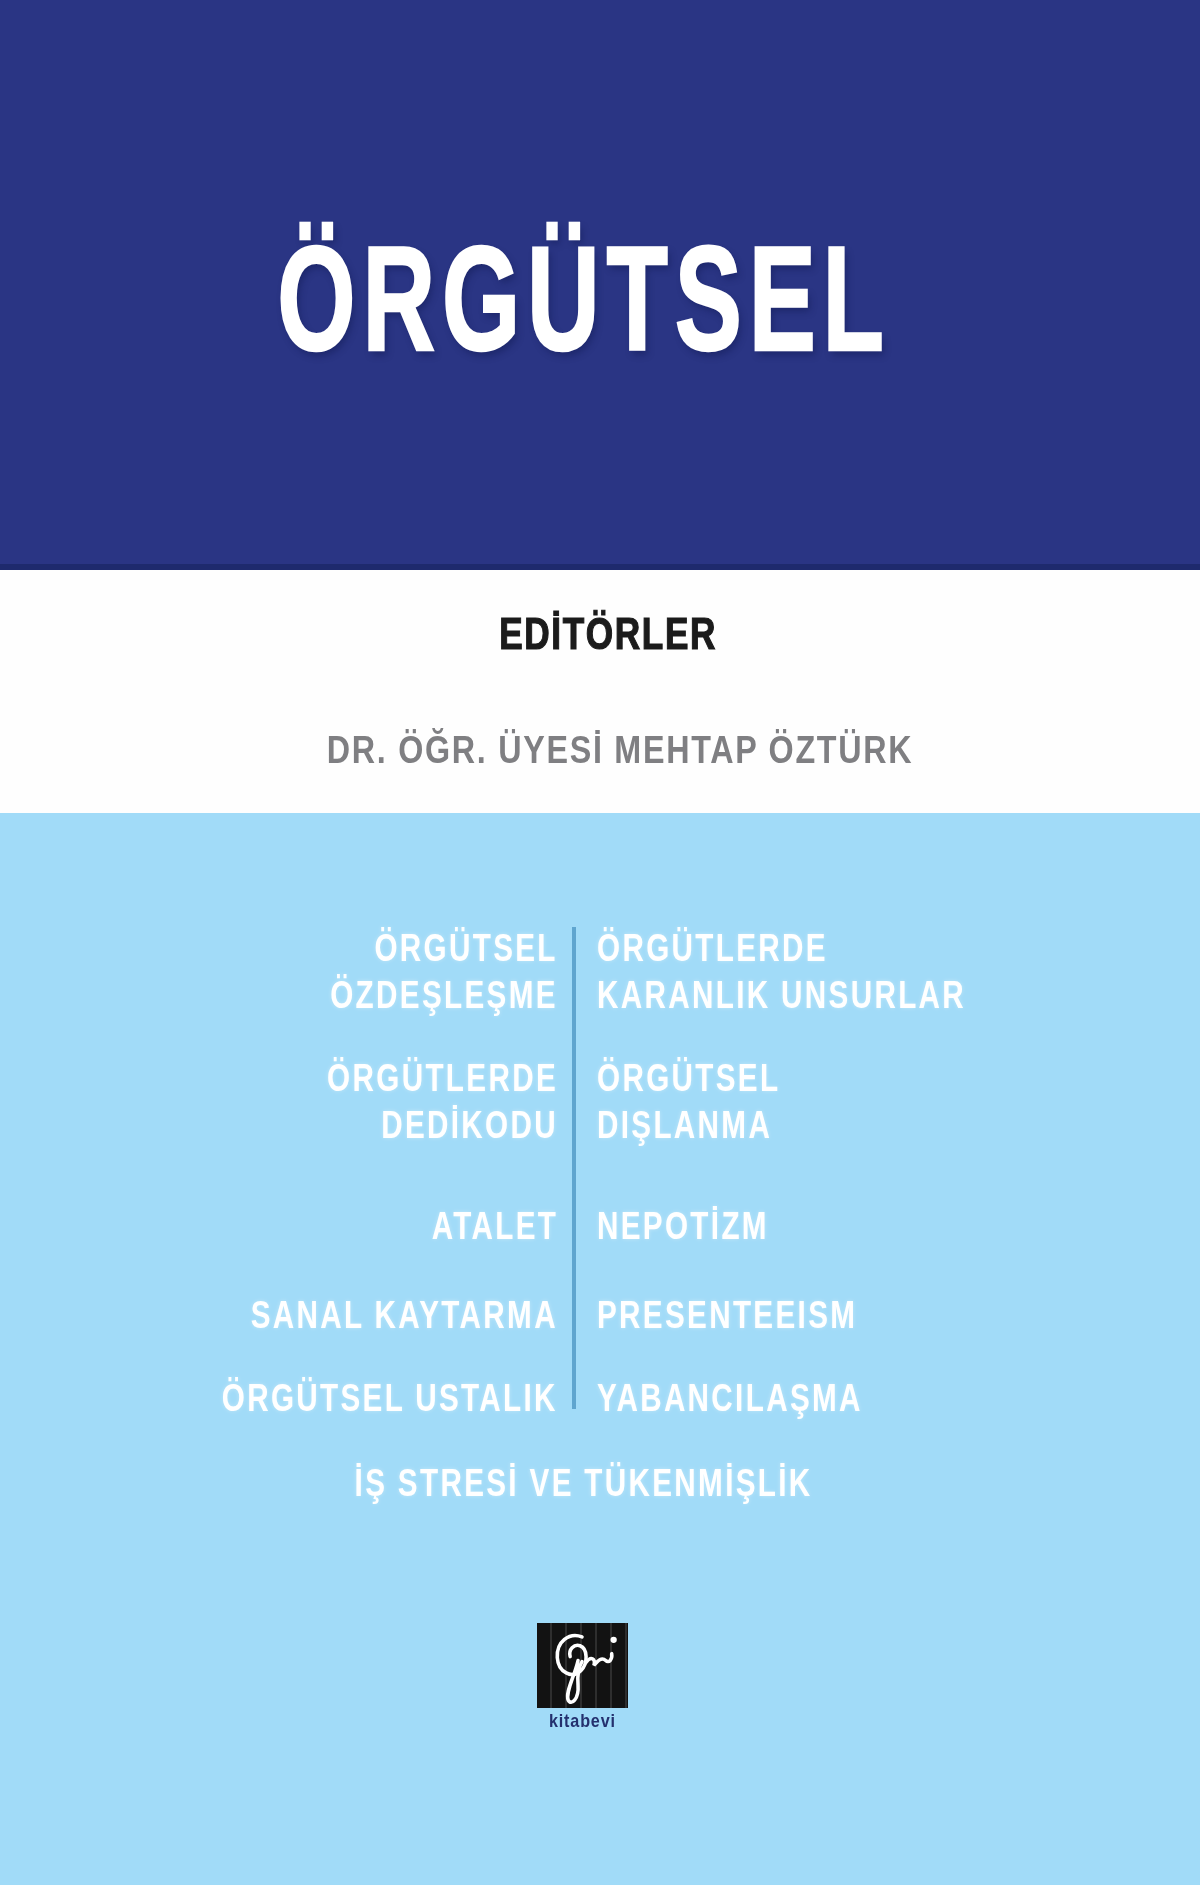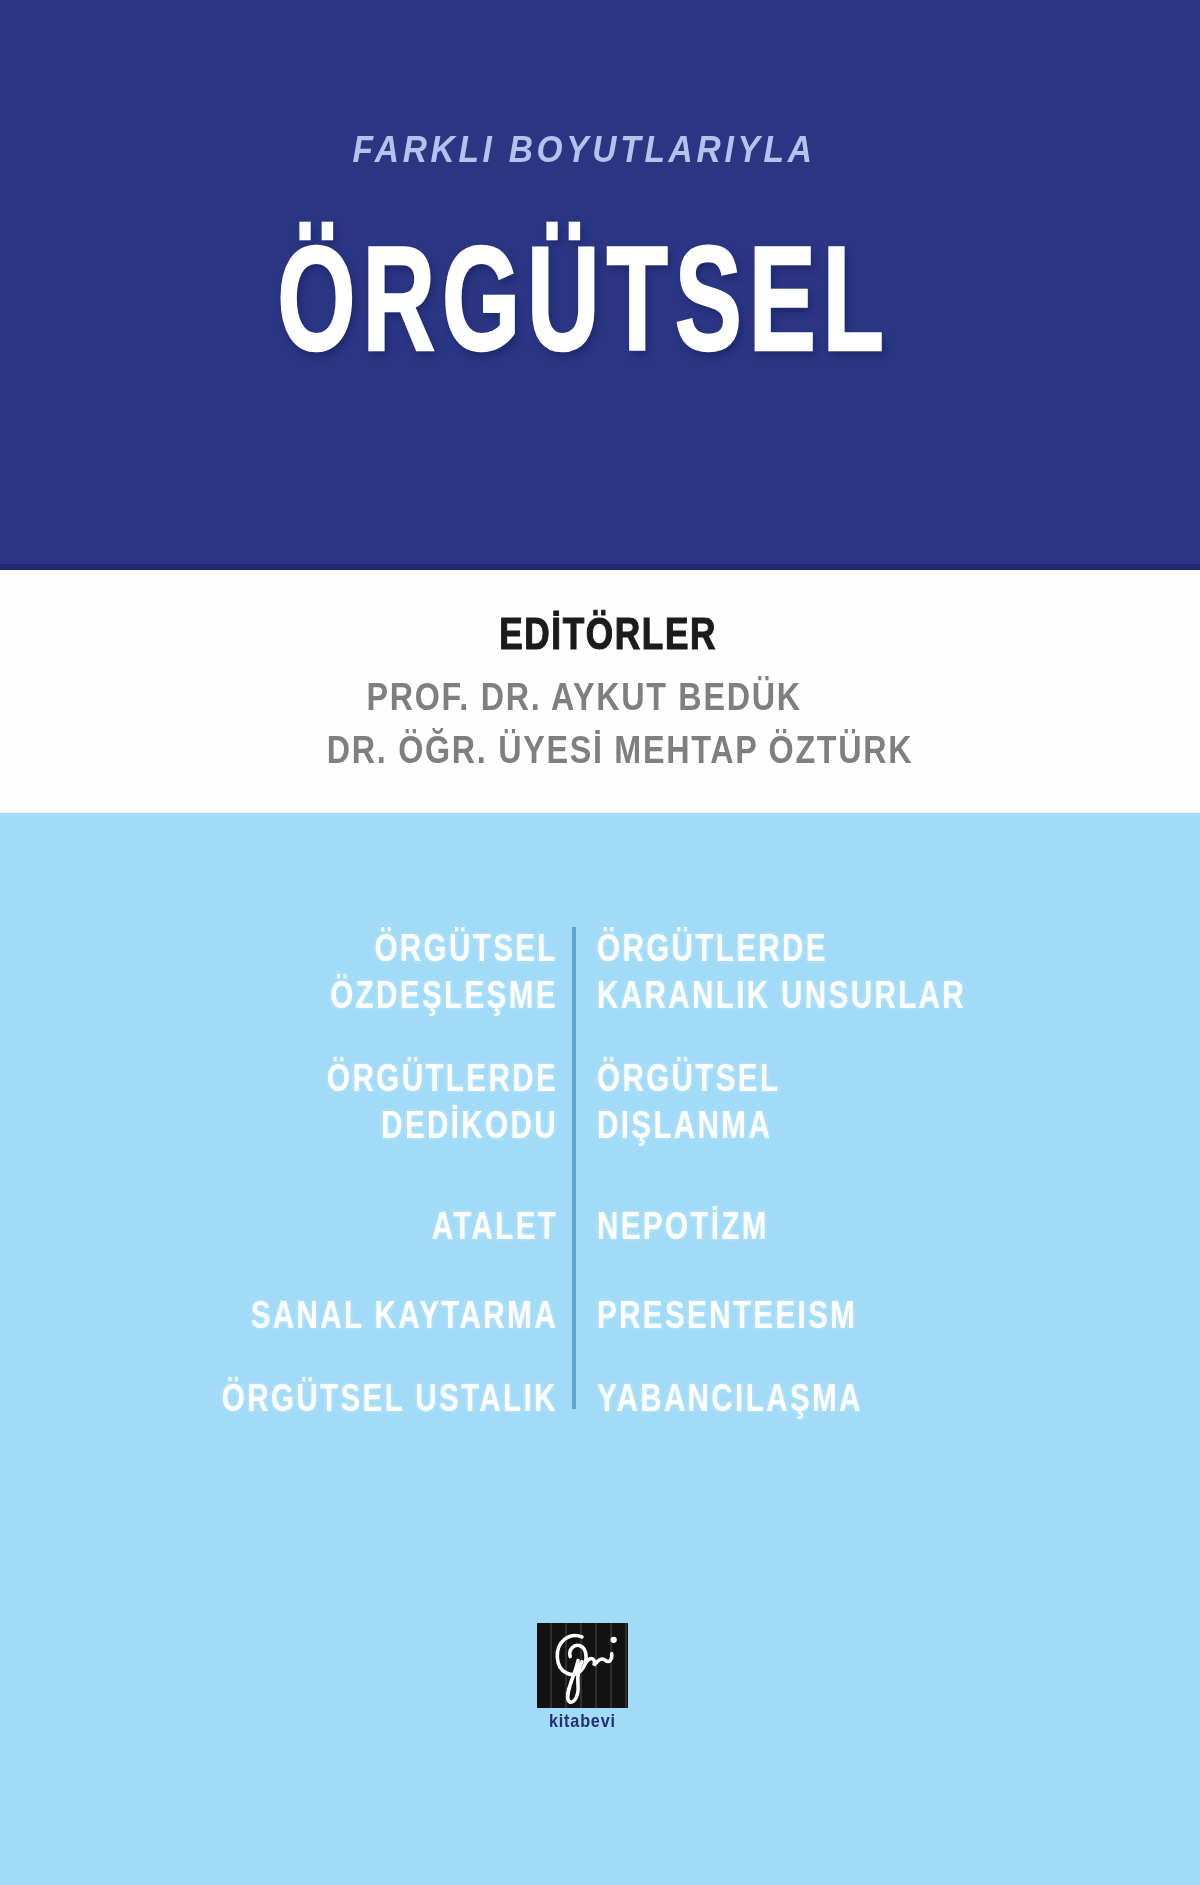--- a/index.html
+++ b/index.html
@@ -87,36 +87,30 @@
     letter-spacing:1px;white-space:nowrap;
   }
   .logo-wordmark .cond{display:inline-block;transform:scaleX(.85);transform-origin:50% 50%;}
 </style>
 </head>
 <body>
 
 <div class="cover">
 
   <section class="band-top">
-    <div class="axis tagline">
-      <span class="cond">FARKLI BOYUTLARIYLA</span>
-    </div>
     <h1 class="axis title">
       <span class="title-line">
         <span class="cond">ÖRGÜTSEL</span>
       </span>
     </h1>
   </section>
 
   <section class="band-white"></section>
   <div class="axis editors-heading">
     <span class="cond">EDİTÖRLER</span>
-  </div>
-  <div class="axis editor-name editor-1">
-    <span class="cond">PROF. DR. AYKUT BEDÜK</span>
   </div>
   <div class="axis editor-name editor-2">
     <span class="cond">DR. ÖĞR. ÜYESİ MEHTAP ÖZTÜRK</span>
   </div>
 
   <div class="divider"></div>
 
   <div class="cell left" style="top:925px">
     <div>ÖRGÜTSEL</div>
     <div>ÖZDEŞLEŞME</div>
@@ -137,20 +131,23 @@
 
   <div class="cell left" style="top:1203px">ATALET</div>
   <div class="cell right" style="top:1203px">NEPOTİZM</div>
 
   <div class="cell left" style="top:1292px">SANAL KAYTARMA</div>
   <div class="cell right" style="top:1292px">PRESENTEEISM</div>
 
   <div class="cell left" style="top:1375px">ÖRGÜTSEL USTALIK</div>
   <div class="cell right" style="top:1375px">YABANCILAŞMA</div>
 
+  <div class="axis footer-topic">
+    <span class="cond">İŞ STRESİ VE TÜKENMİŞLİK</span>
+  </div>
 
   <div class="logo-square">
     <svg viewBox="0 0 91 86" aria-hidden="true">
       <g fill="none" stroke="#ffffff" stroke-width="3.6" stroke-linecap="round">
         <path d="M45 14 C32 9, 19 19, 20 35 C21 50, 35 57, 44 48 C51 41, 51 26, 43 23 C37 21, 31 27, 33 34"></path>
         <path d="M41 38 C37 55, 28 70, 31 78 C34 84, 42 77, 41 63 C40 52, 42 44, 45 39"></path>
         <path d="M49 40 C54 33, 59 36, 57 43 C61 38, 65 34, 69 38 C72 41, 76 37, 75 31"></path>
       </g>
       <circle cx="77" cy="17" r="3.2" fill="#ffffff"></circle>
     </svg>

